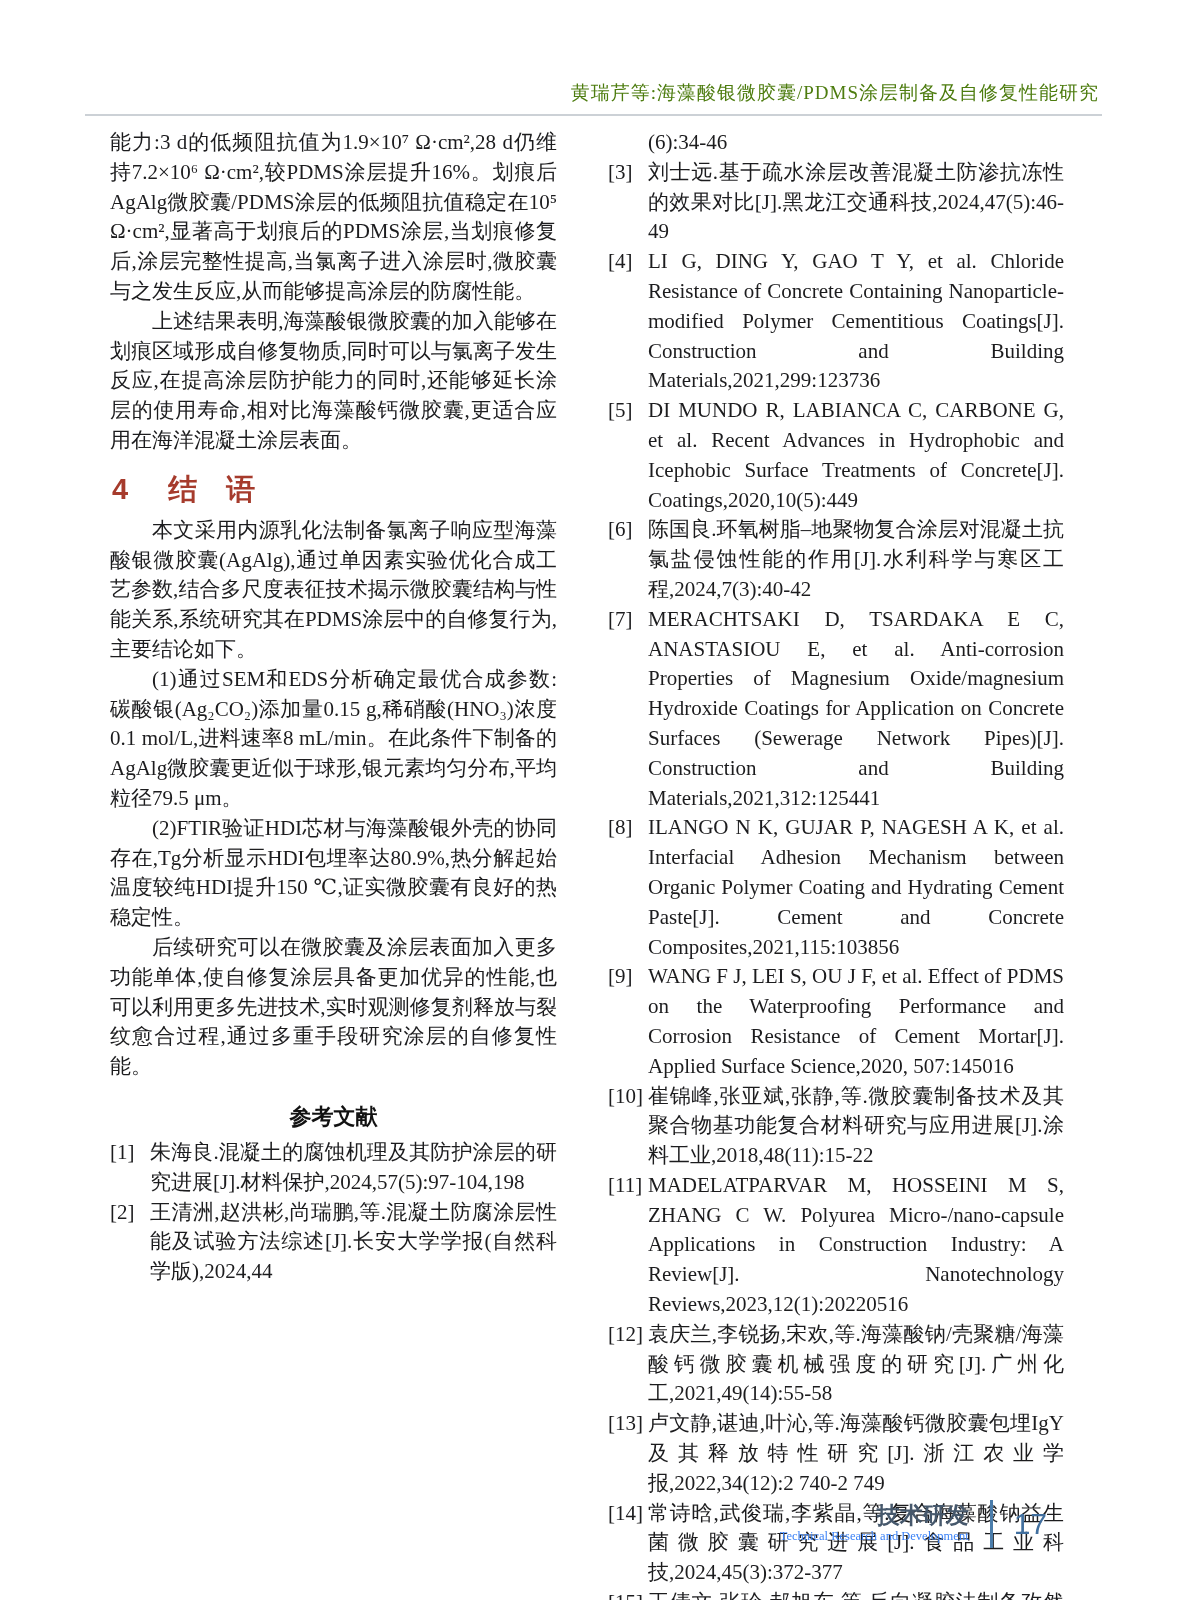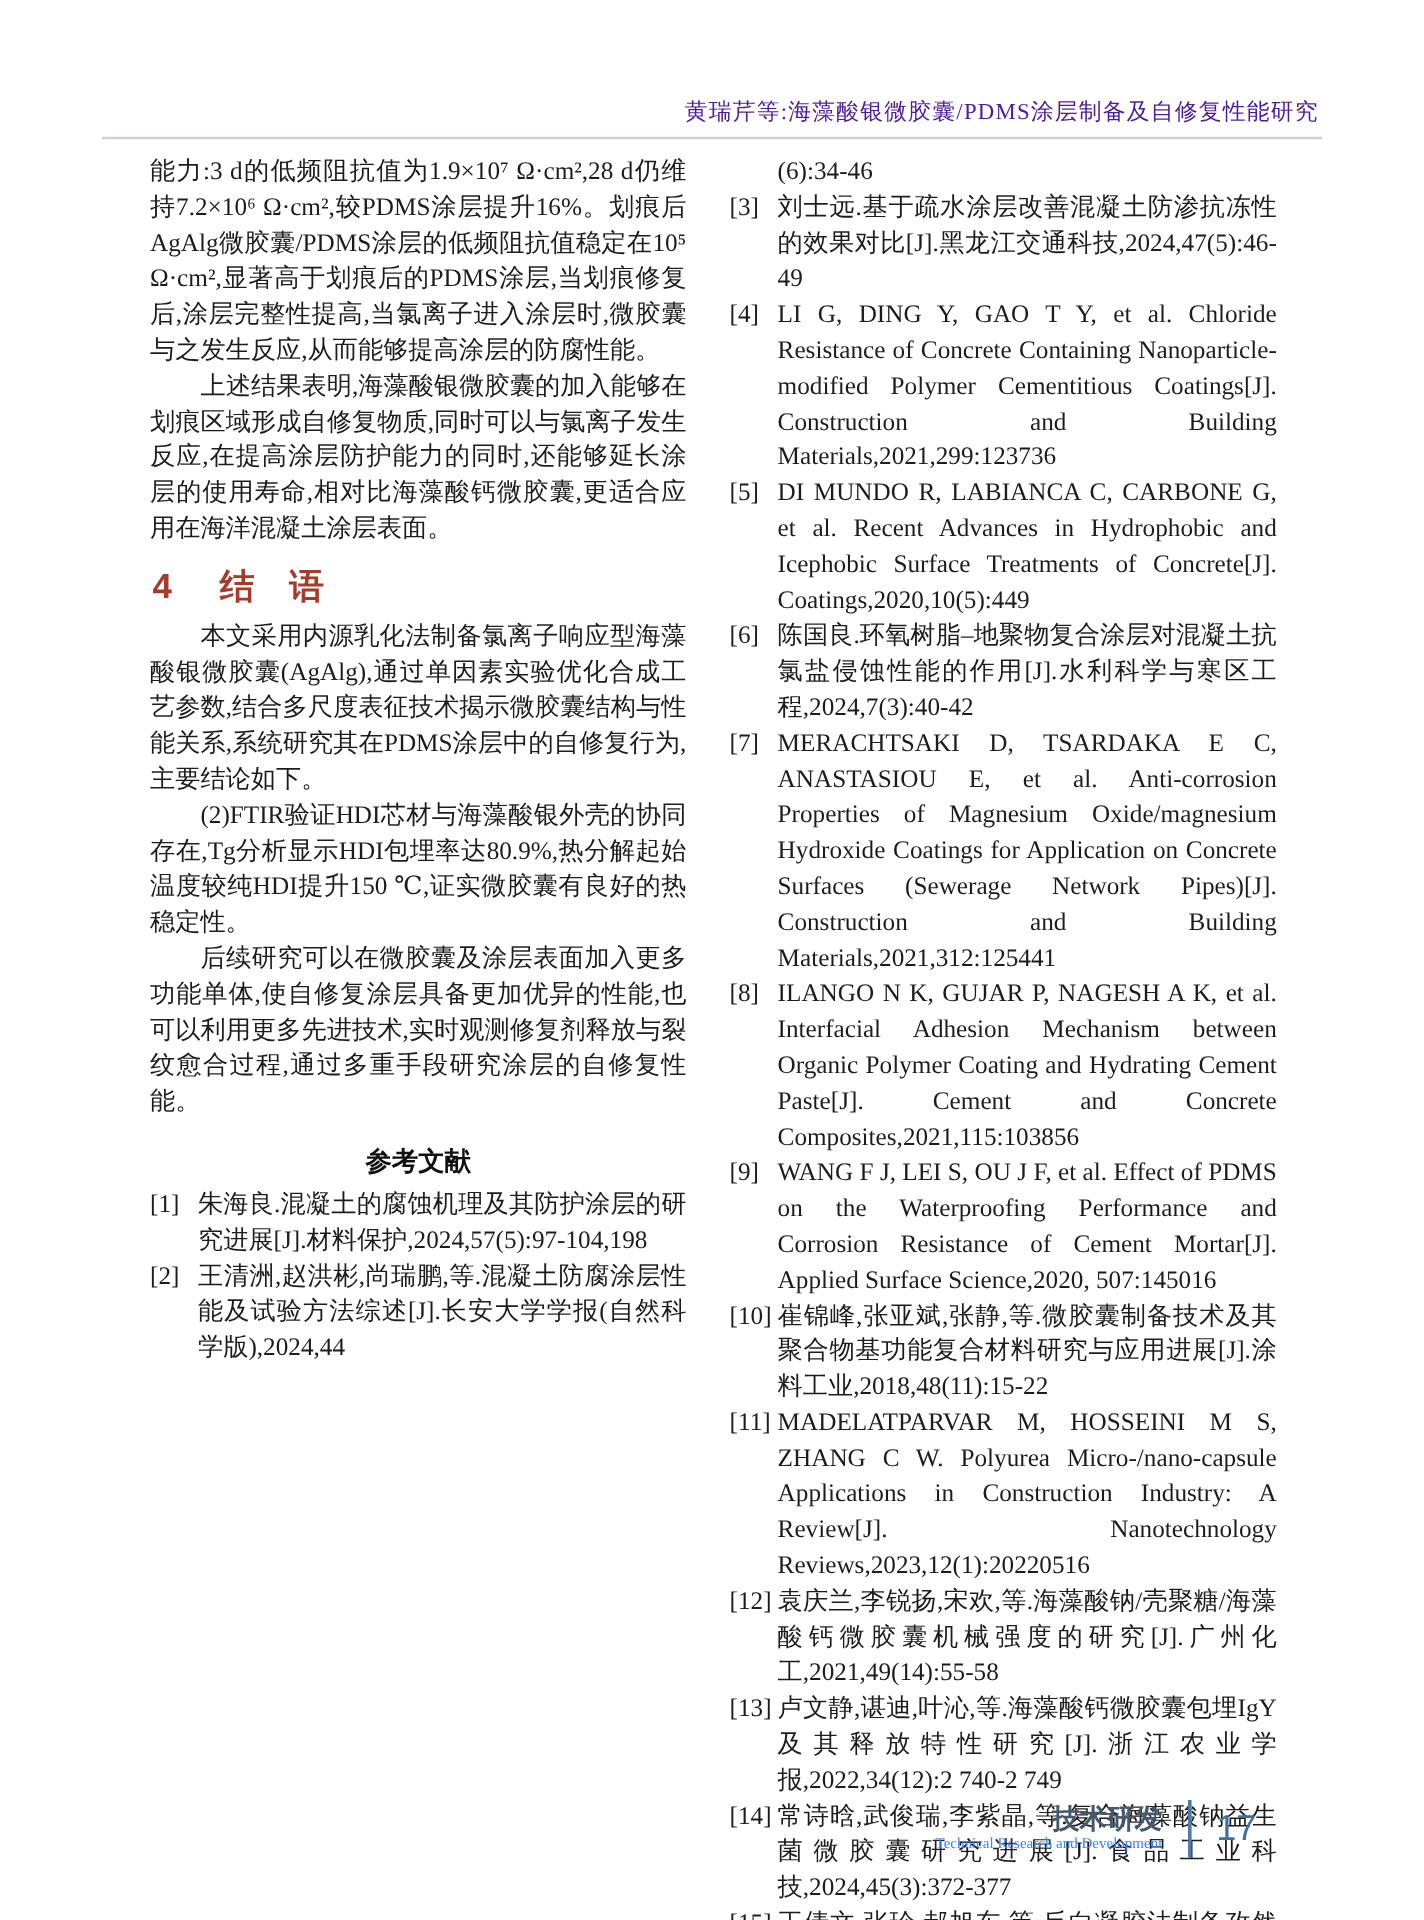--- a/index.html
+++ b/index.html
@@ -7,33 +7,33 @@
     position:relative;
     width:1187px;height:1600px;
     background:#ffffff;
     font-family:"Liberation Serif","DejaVu Serif",serif;
     color:#1c1c1e;
     overflow:hidden;
   }
   
   .running-head{
     position:absolute;top:80px;right:88px;
-    font-size:19px;color:#4c1d95;letter-spacing:1px;
+    font-size:19px;color:#4d7c0f;letter-spacing:1px;
   }
   .head-rule{
     position:absolute;top:114px;left:85px;width:1017px;height:2px;
     background:#ccd1d6;
   }
   
   .col{
     position:absolute;top:128px;
     font-size:21px;line-height:29.8px;
     text-align:justify;
   }
-  .col-left{left:125px;width:447px;}
+  .col-left{left:110px;width:447px;}
   .col-right{left:608px;width:456px;}
   p.para{margin:0;}
   p.indent{text-indent:2em;}
   
   .sec-heading{
     margin:16px 0 10px 2px;
     font-family:"Liberation Sans","DejaVu Sans",sans-serif;
     font-weight:bold;color:#a63b2c;
     font-size:29px;line-height:34px;
   }
@@ -80,20 +80,21 @@
 
   <div class="col col-left">
     <p class="para">能力:3 d的低频阻抗值为1.9×10⁷ Ω·cm²,28 d仍维持7.2×10⁶ Ω·cm²,较PDMS涂层提升16%。划痕后AgAlg微胶囊/PDMS涂层的低频阻抗值稳定在10⁵ Ω·cm²,显著高于划痕后的PDMS涂层,当划痕修复后,涂层完整性提高,当氯离子进入涂层时,微胶囊与之发生反应,从而能够提高涂层的防腐性能。</p>
     <p class="para indent">上述结果表明,海藻酸银微胶囊的加入能够在划痕区域形成自修复物质,同时可以与氯离子发生反应,在提高涂层防护能力的同时,还能够延长涂层的使用寿命,相对比海藻酸钙微胶囊,更适合应用在海洋混凝土涂层表面。</p>
 
     <h2 class="sec-heading">
       <span class="sec-num">4</span><span>结　语</span>
     </h2>
 
     <p class="para indent">本文采用内源乳化法制备氯离子响应型海藻酸银微胶囊(AgAlg),通过单因素实验优化合成工艺参数,结合多尺度表征技术揭示微胶囊结构与性能关系,系统研究其在PDMS涂层中的自修复行为,主要结论如下。</p>
+    <p class="para indent">(1)通过SEM和EDS分析确定最优合成参数:碳酸银(Ag₂CO₂)添加量0.15 g,稀硝酸(HNO₃)浓度0.1 mol/L,进料速率8 mL/min。在此条件下制备的AgAlg微胶囊更近似于球形,银元素均匀分布,平均粒径79.5 μm。</p>
     <p class="para indent">(2)FTIR验证HDI芯材与海藻酸银外壳的协同存在,Tg分析显示HDI包埋率达80.9%,热分解起始温度较纯HDI提升150 ℃,证实微胶囊有良好的热稳定性。</p>
     <p class="para indent">后续研究可以在微胶囊及涂层表面加入更多功能单体,使自修复涂层具备更加优异的性能,也可以利用更多先进技术,实时观测修复剂释放与裂纹愈合过程,通过多重手段研究涂层的自修复性能。</p>
 
     <h3 class="refs-heading">参考文献</h3>
 
     <div class="ref">
       <span class="ref-num">[1]</span>
       <span class="ref-text">朱海良.混凝土的腐蚀机理及其防护涂层的研究进展[J].材料保护,2024,57(5):97-104,198</span>
     </div>
     <div class="ref">

